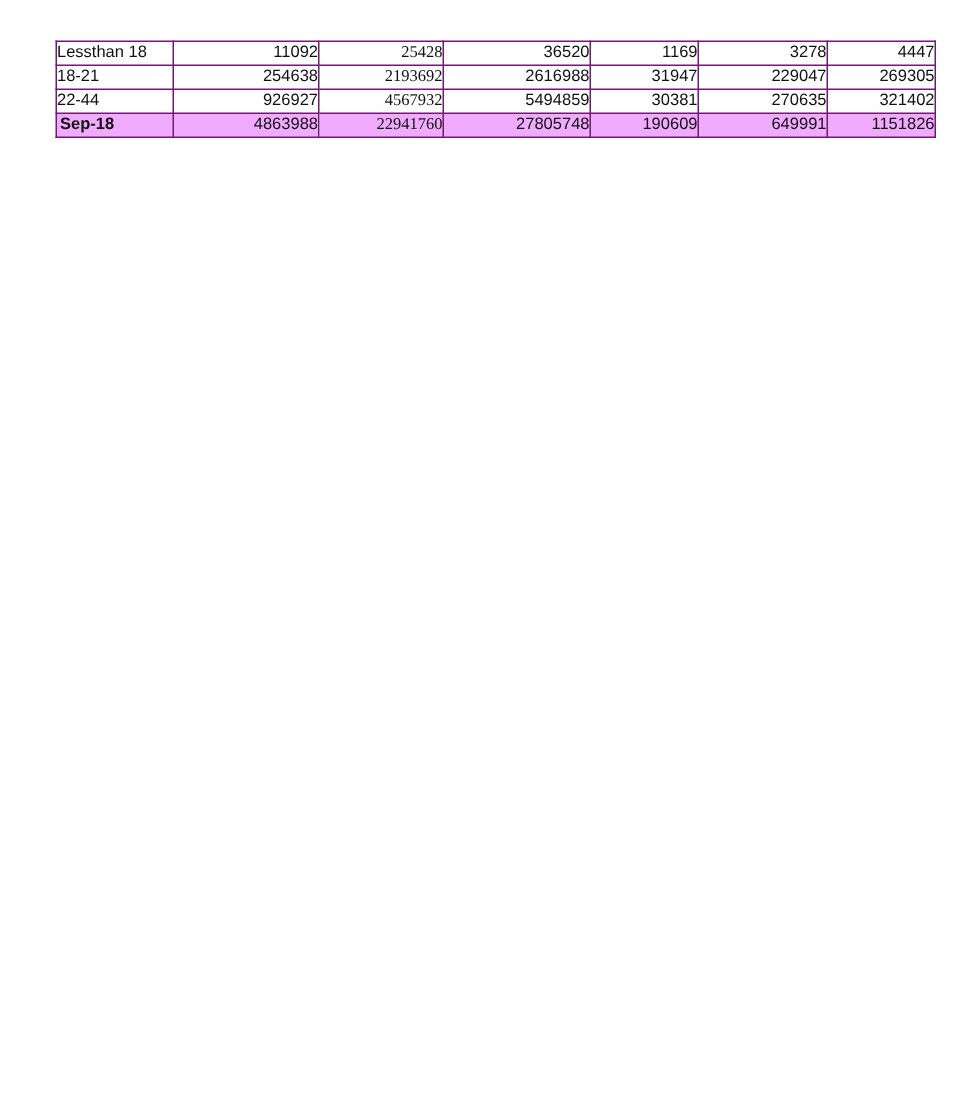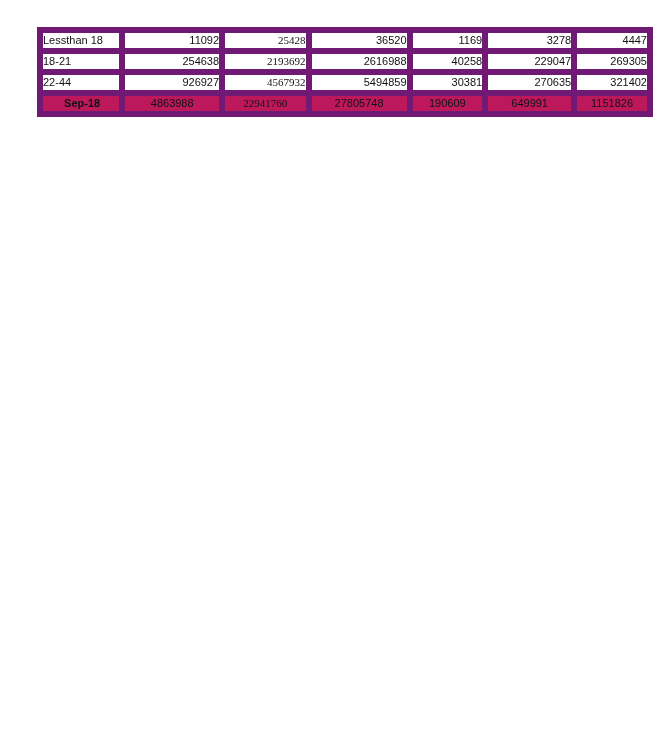--- a/index.html
+++ b/index.html
@@ -19,21 +19,21 @@
     left: 37px;
     top: 27px;
   }
   table.grid {
     border-collapse: collapse;
     table-layout: fixed;
     font-size: 11px;
     line-height: 1;
   }
   table.grid td {
-    border: 6px solid #701a75;
+    border: 1px solid #701a75;
     height: 15px;
     padding: 0;
     white-space: nowrap;
     overflow: hidden;
     vertical-align: middle;
   }
   td.c0 { width: 75px; }
   td.c1 { width: 96px; }
   td.c2 { width: 82px; font-family: Liberation Serif, serif; }
   td.c3 { width: 97px; }
@@ -42,22 +42,21 @@
   td.c6 { width: 71px; }
   td.label {
     text-align: left;
     padding-left: 11px;
   }
   td.num {
     text-align: right;
     padding-right: 4px;
   }
   tr.total td {
-    background: #be185d;
-    text-align: center;
+    background: #f0abfc;
   }
   tr.total td.label {
     font-weight: bold;
     padding-left: 2px;
   }
 </style>
 </head>
 <body>
 
 <div class="sheet">
@@ -70,21 +69,21 @@
         <td class="c3 num">36520</td>
         <td class="c4 num">1169</td>
         <td class="c5 num">3278</td>
         <td class="c6 num">4447</td>
       </tr>
       <tr>
         <td class="c0 label">18-21</td>
         <td class="c1 num">254638</td>
         <td class="c2 num">2193692</td>
         <td class="c3 num">2616988</td>
-        <td class="c4 num">40258</td>
+        <td class="c4 num">31947</td>
         <td class="c5 num">229047</td>
         <td class="c6 num">269305</td>
       </tr>
       <tr>
         <td class="c0 label">22-44</td>
         <td class="c1 num">926927</td>
         <td class="c2 num">4567932</td>
         <td class="c3 num">5494859</td>
         <td class="c4 num">30381</td>
         <td class="c5 num">270635</td>

